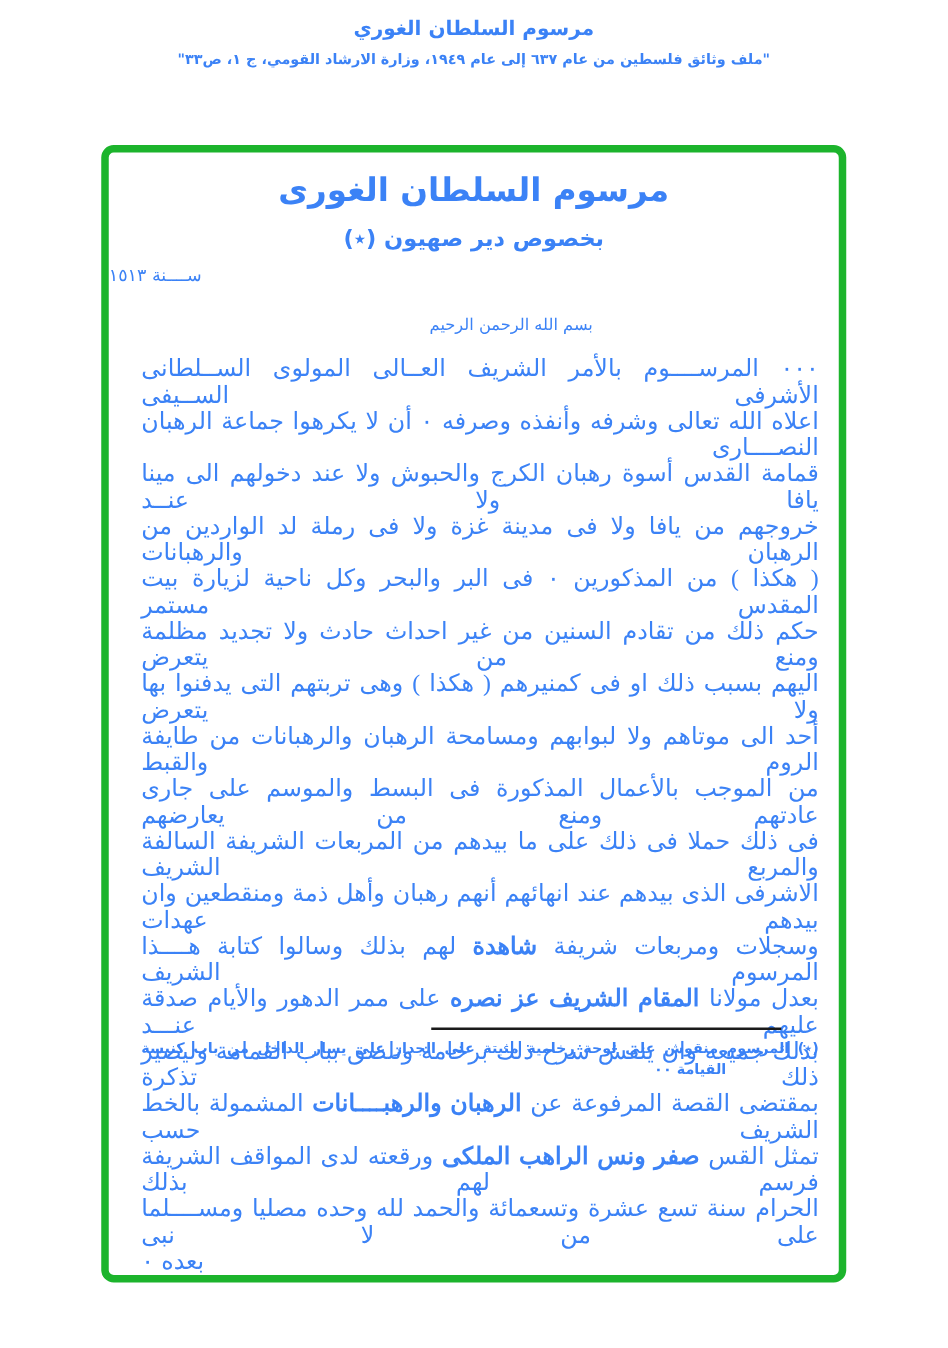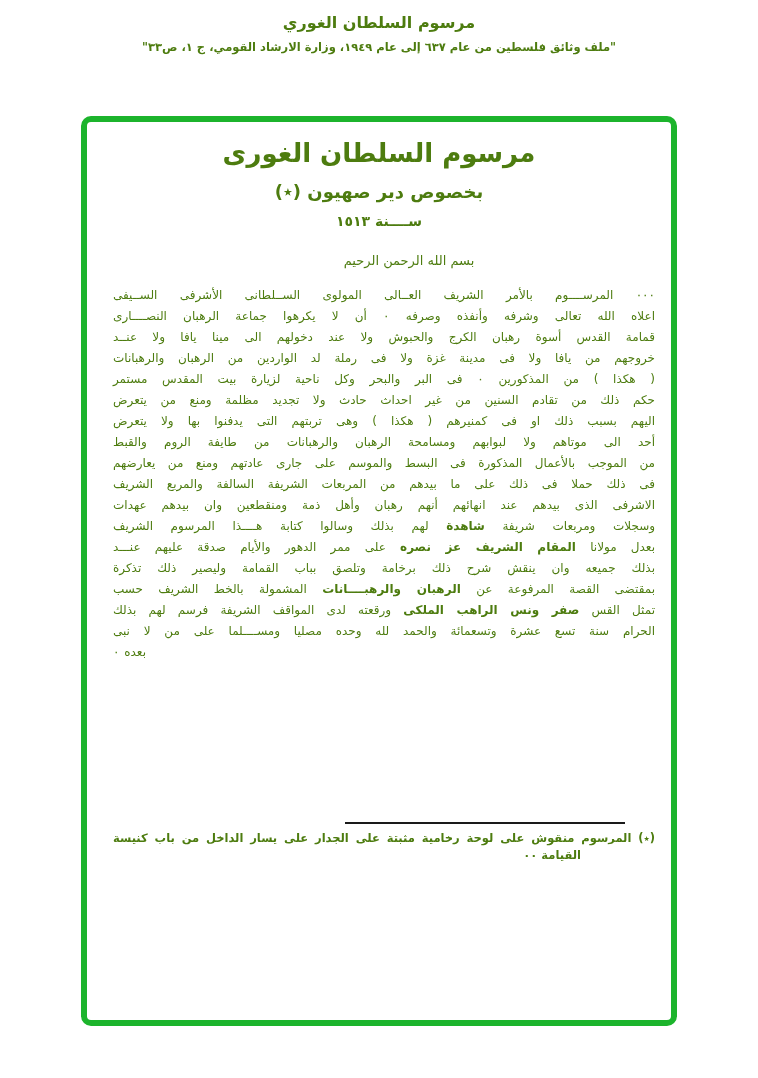--- a/index.html
+++ b/index.html
@@ -1,48 +1,49 @@
 <!DOCTYPE html>
 <html lang="ar"><head>
 <meta charset="utf-8">
 <style>
   * { margin: 0; padding: 0; box-sizing: border-box; }
   html, body { background: #ffffff; }
   .page {
     width: 758px; height: 1078px;
     background: #ffffff;
-    color: #4d7c0f;
+    color: #3b82f6;
     font-family: "DejaVu Sans", sans-serif;
     position: relative;
     overflow: hidden;
   }
   .header { text-align: center; padding-top: 13px; direction: rtl; }
   .header-title { font-size: 16px; font-weight: bold; }
   .header-source { font-size: 11.5px; font-weight: bold; margin-top: 8px; }
   .doc-box {
     width: 596px; height: 910px;
     margin: 62px auto 0;
     border: 6px solid #1cb42c;
     border-radius: 10px;
     position: relative;
     direction: rtl;
     background: #ffffff;
   }
   .doc-title { text-align: center; font-size: 26px; font-weight: bold; margin-top: 16px; }
   .doc-subtitle { text-align: center; font-size: 18px; font-weight: bold; margin-top: 13px; }
-  .doc-year { text-align: center; font-size: 14px; font-weight: bold; margin-top: 11px; }
+  .doc-year { text-align: left; font-size: 14px; font-weight: normal; margin-top: 11px; }
   .basmala { text-align: center; font-size: 13px; margin-top: 24px; transform: translateX(30px); }
   .doc-body { margin-top: 17px; padding: 0 16px 0 26px; }
   .body-line {
     direction: rtl;
     text-align: justify;
     text-align-last: justify;
-    font-size: 12px;
+    font-size: 19px;
     line-height: 21px;
     word-spacing: 1px;
+    font-family: Liberation Serif, serif;
   }
   .body-line.align-left { text-align: right; text-align-last: left; }
   .bold { font-weight: bold; }
   .footnote { position: absolute; top: 700px; right: 16px; left: 26px; direction: rtl; }
   .fn-rule { width: 280px; height: 2px; background: #1a1a1a; margin-left: auto; margin-right: 30px; margin-bottom: 6px; }
   .fn-line1 {
     font-size: 11.5px; font-weight: bold; line-height: 17px;
     text-align: justify; text-align-last: justify;
     padding-right: 74px; text-indent: -74px;
     word-spacing: 2px;

